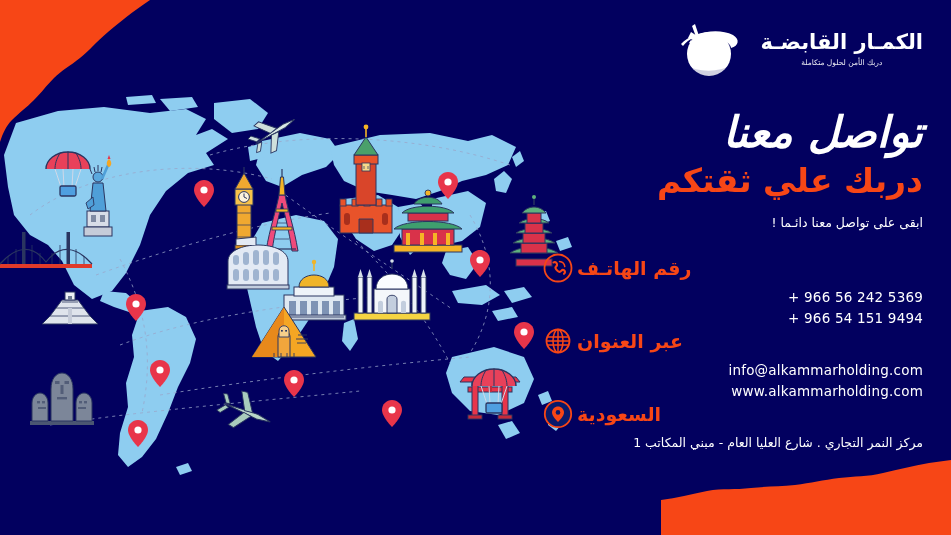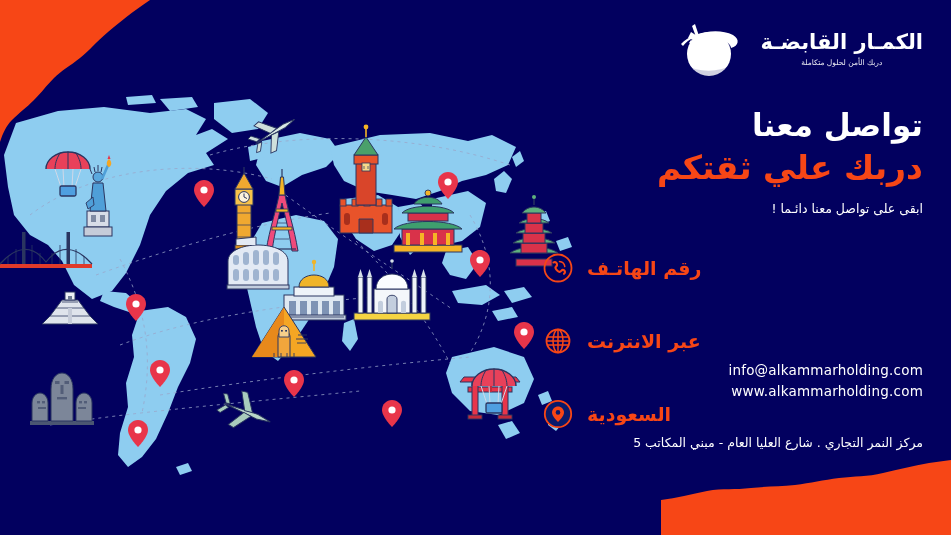--- a/index.html
+++ b/index.html
@@ -29,33 +29,33 @@
                 align-items:center; justify-content:flex-end; gap:20px; }
   #logo-text-wrap { text-align:center; padding-bottom:4px; }
   #logo-name { color:#ffffff; font-size:21px; font-weight:bold; letter-spacing:.5px;
                line-height:1.1; white-space:nowrap; }
   #logo-tagline { color:#ffffff; font-size:7.5px; margin-top:3px; opacity:.92;
                   white-space:nowrap; letter-spacing:.3px;text-align:center; }
   #logo-mark { width:72px; height:62px; flex:0 0 auto; }
 
   
   #head-block { position:absolute; top:108px; right:0; width:100%; }
-  #title-main { color:#ffffff; font-size:31px; font-weight:bold; line-height:1.15;
-                letter-spacing:.5px; }
+  #title-main { color:#ffffff; font-size:43px; font-weight:bold; line-height:1.15;
+                letter-spacing:.5px;font-style:italic; }
   #title-sub  { color:#f74616; font-size:33px; font-weight:bold; line-height:1.2;
                 margin-top:4px; letter-spacing:.5px; }
   #tagline    { color:#ffffff; font-size:12.5px; margin-top:14px; letter-spacing:.2px; }
 
   
   .contact-group { position:absolute; right:0; width:100%; }
   #group-phone   { top:253px; }
   #group-online  { top:326px; }
   #group-address { top:399px; }
 
-  .group-head { display:flex; align-items:center; justify-content:flex-end; gap:14px; }
+  .group-head { display:flex; align-items:center; justify-content:flex-end; gap:4px; }
   .group-title { color:#f74616; font-size:19px; font-weight:bold; letter-spacing:.3px; }
   .group-icon { width:30px; height:30px; flex:0 0 auto; }
   .group-lines { margin-top:4px; }
   .group-line { color:#ffffff; font-size:13.5px; line-height:1.55; letter-spacing:.2px;
                 direction:ltr; text-align:right; }
   .group-line.rtl { direction:rtl; }
   #group-address .group-line { font-size:12.5px; }
 </style>
 </head>
 <body>
@@ -465,25 +465,29 @@
       <span class="group-title">رقم الهاتـف</span>
       <svg class="group-icon" viewBox="0 0 30 30">
         <circle cx="15" cy="15" r="13.5" fill="none" stroke="#f74616" stroke-width="1.8"></circle>
         <path d="M10.5,9.5 C12,8.5 13.5,9.5 14,11 C14.5,12.4 13.6,13.2 12.8,13.9
                  C12.2,14.4 12.4,15.2 13.2,16.3 C14,17.4 15,18.4 16.1,18.8
                  C17,19.1 17.6,18.6 18.2,17.9 C19,17 20,16.4 21.2,17.4
                  C22.4,18.4 22.2,19.8 21,20.8" fill="none" stroke="#f74616" stroke-width="2.1" stroke-linecap="round"></path>
         <path d="M16.5,8.5 C19.5,8.8 21.5,10.8 21.8,13.6" fill="none" stroke="#f74616" stroke-width="1.5" stroke-linecap="round"></path>
       </svg>
     </div>
+    <div class="group-lines">
+      <div class="group-line">+ 966 56 242 5369</div>
+      <div class="group-line">+ 966 54 151 9494</div>
+    </div>
   </div>
 
   <div class="contact-group" id="group-online">
     <div class="group-head">
-      <span class="group-title">عبر الانترنت</span>
+      <span class="group-title">عبر العنوان</span>
       <svg class="group-icon" viewBox="0 0 30 30">
         <circle cx="15" cy="15" r="11.5" fill="none" stroke="#f74616" stroke-width="1.8"></circle>
         <ellipse cx="15" cy="15" rx="5" ry="11.5" fill="none" stroke="#f74616" stroke-width="1.5"></ellipse>
         <path d="M4.5,11 L25.5,11 M4.5,19 L25.5,19 M3.5,15 L26.5,15" stroke="#f74616" stroke-width="1.5"></path>
         <path d="M15,3.5 L15,26.5" stroke="#f74616" stroke-width="1.5"></path>
       </svg>
     </div>
     <div class="group-lines">
       <div class="group-line">info@alkammarholding.com</div>
       <div class="group-line">www.alkammarholding.com</div>
@@ -494,17 +498,17 @@
     <div class="group-head">
       <span class="group-title">السعودية</span>
       <svg class="group-icon" viewBox="0 0 30 30">
         <circle cx="15" cy="15" r="13.2" fill="#0a1a6b" stroke="#f74616" stroke-width="1.8"></circle>
         <path d="M15,7.5 C18.3,7.5 21,10.2 21,13.5 C21,17.5 15,23 15,23
                  C15,23 9,17.5 9,13.5 C9,10.2 11.7,7.5 15,7.5 Z" fill="#f74616"></path>
         <circle cx="15" cy="13.4" r="2.3" fill="#0a1a6b"></circle>
       </svg>
     </div>
     <div class="group-lines">
-      <div class="group-line rtl">مركز النمر التجاري . شارع العليا العام - مبني المكاتب 5</div>
+      <div class="group-line rtl">مركز النمر التجاري . شارع العليا العام - مبني المكاتب 1</div>
     </div>
   </div>
 
 </div>
 
 </body></html>

